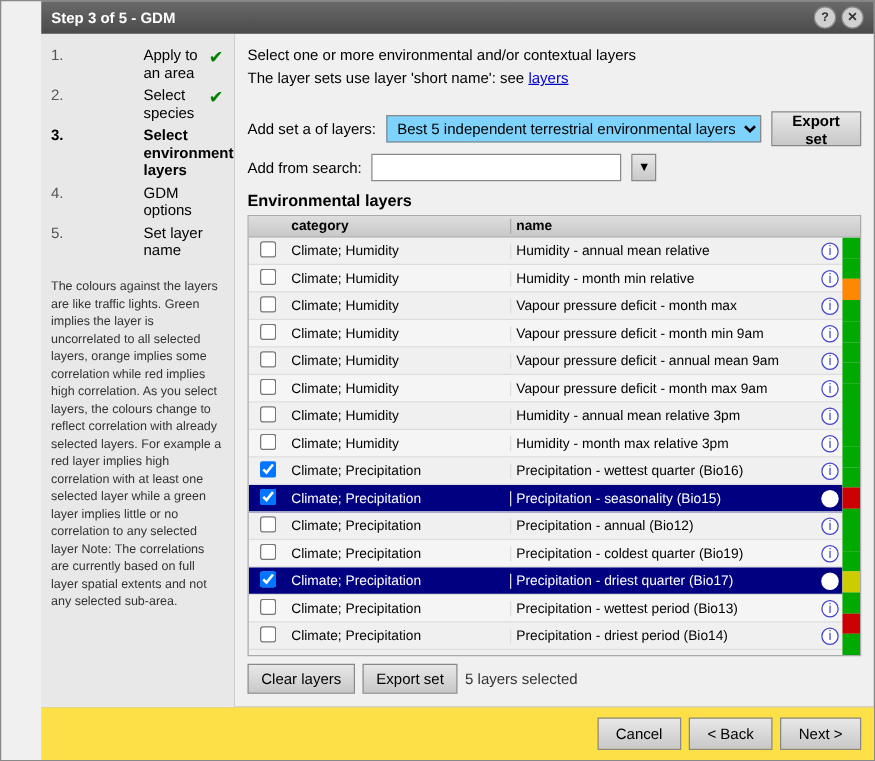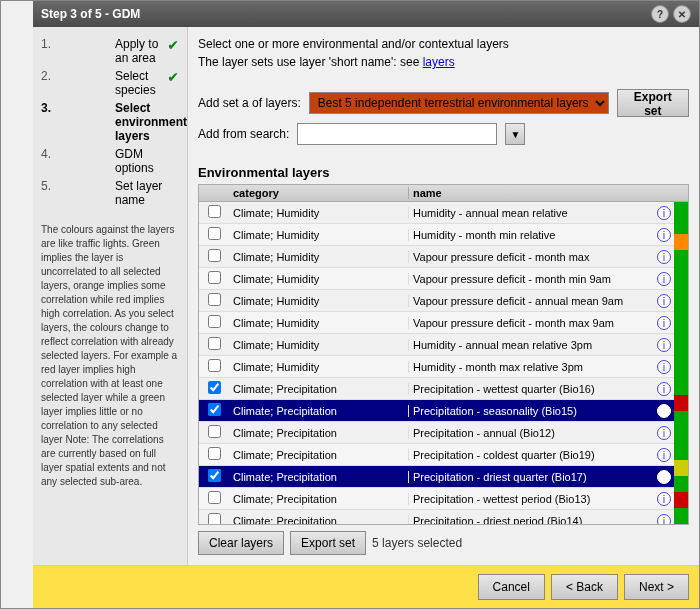--- a/index.html
+++ b/index.html
@@ -130,21 +130,21 @@
       margin-top: 14px;
     }
     .row-label {
       font-size: 12px;
       white-space: nowrap;
     }
     .select-dropdown {
       height: 22px;
       font-size: 12px;
       border: 1px solid #888;
-      background: #c2410c;
+      background: #7dd3fc;
       padding: 0 4px;
       flex: 1;
       max-width: 300px;
     }
     .upload-btn {
       height: 28px;
       padding: 0 10px;
       background: linear-gradient(to bottom, #e8e8e8, #c8c8c8);
       border: 1px solid #888;
       font-size: 12px;
@@ -173,21 +173,20 @@
       cursor: pointer;
       display: flex;
       align-items: center;
       justify-content: center;
       font-size: 10px;
     }
     .env-layers-title {
       font-size: 13px;
       font-weight: bold;
       margin-bottom: 4px;
-      margin-top: 12px;
     }
     .table-container {
       flex: 1;
       overflow: hidden;
       border: 1px solid #aaa;
       display: flex;
       flex-direction: column;
     }
     .table-header {
       display: flex;

